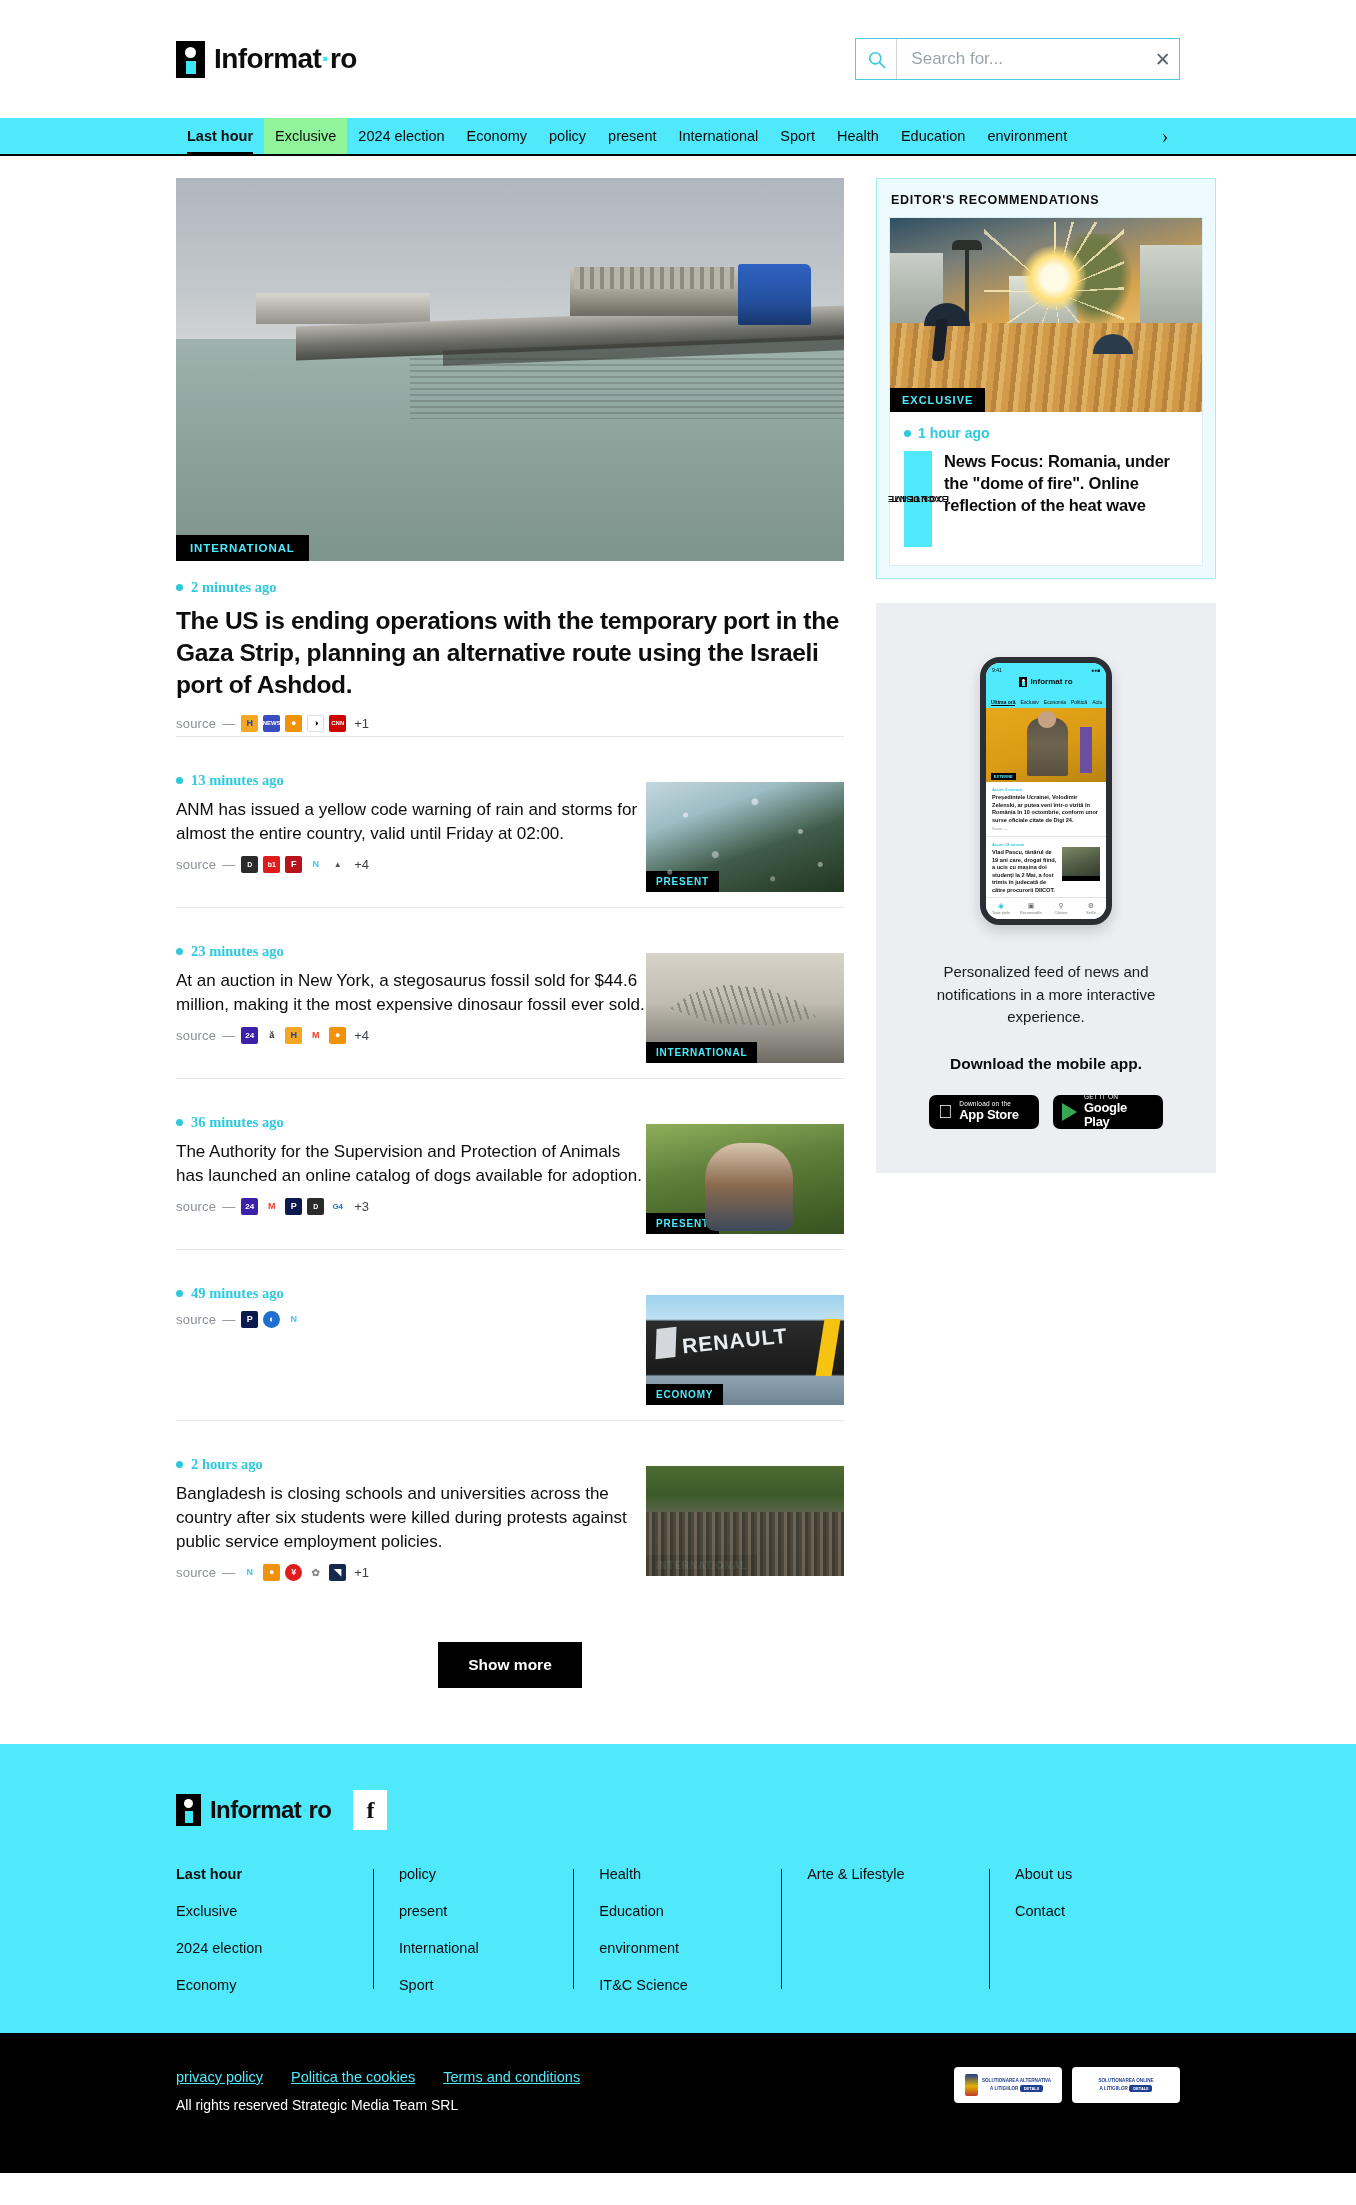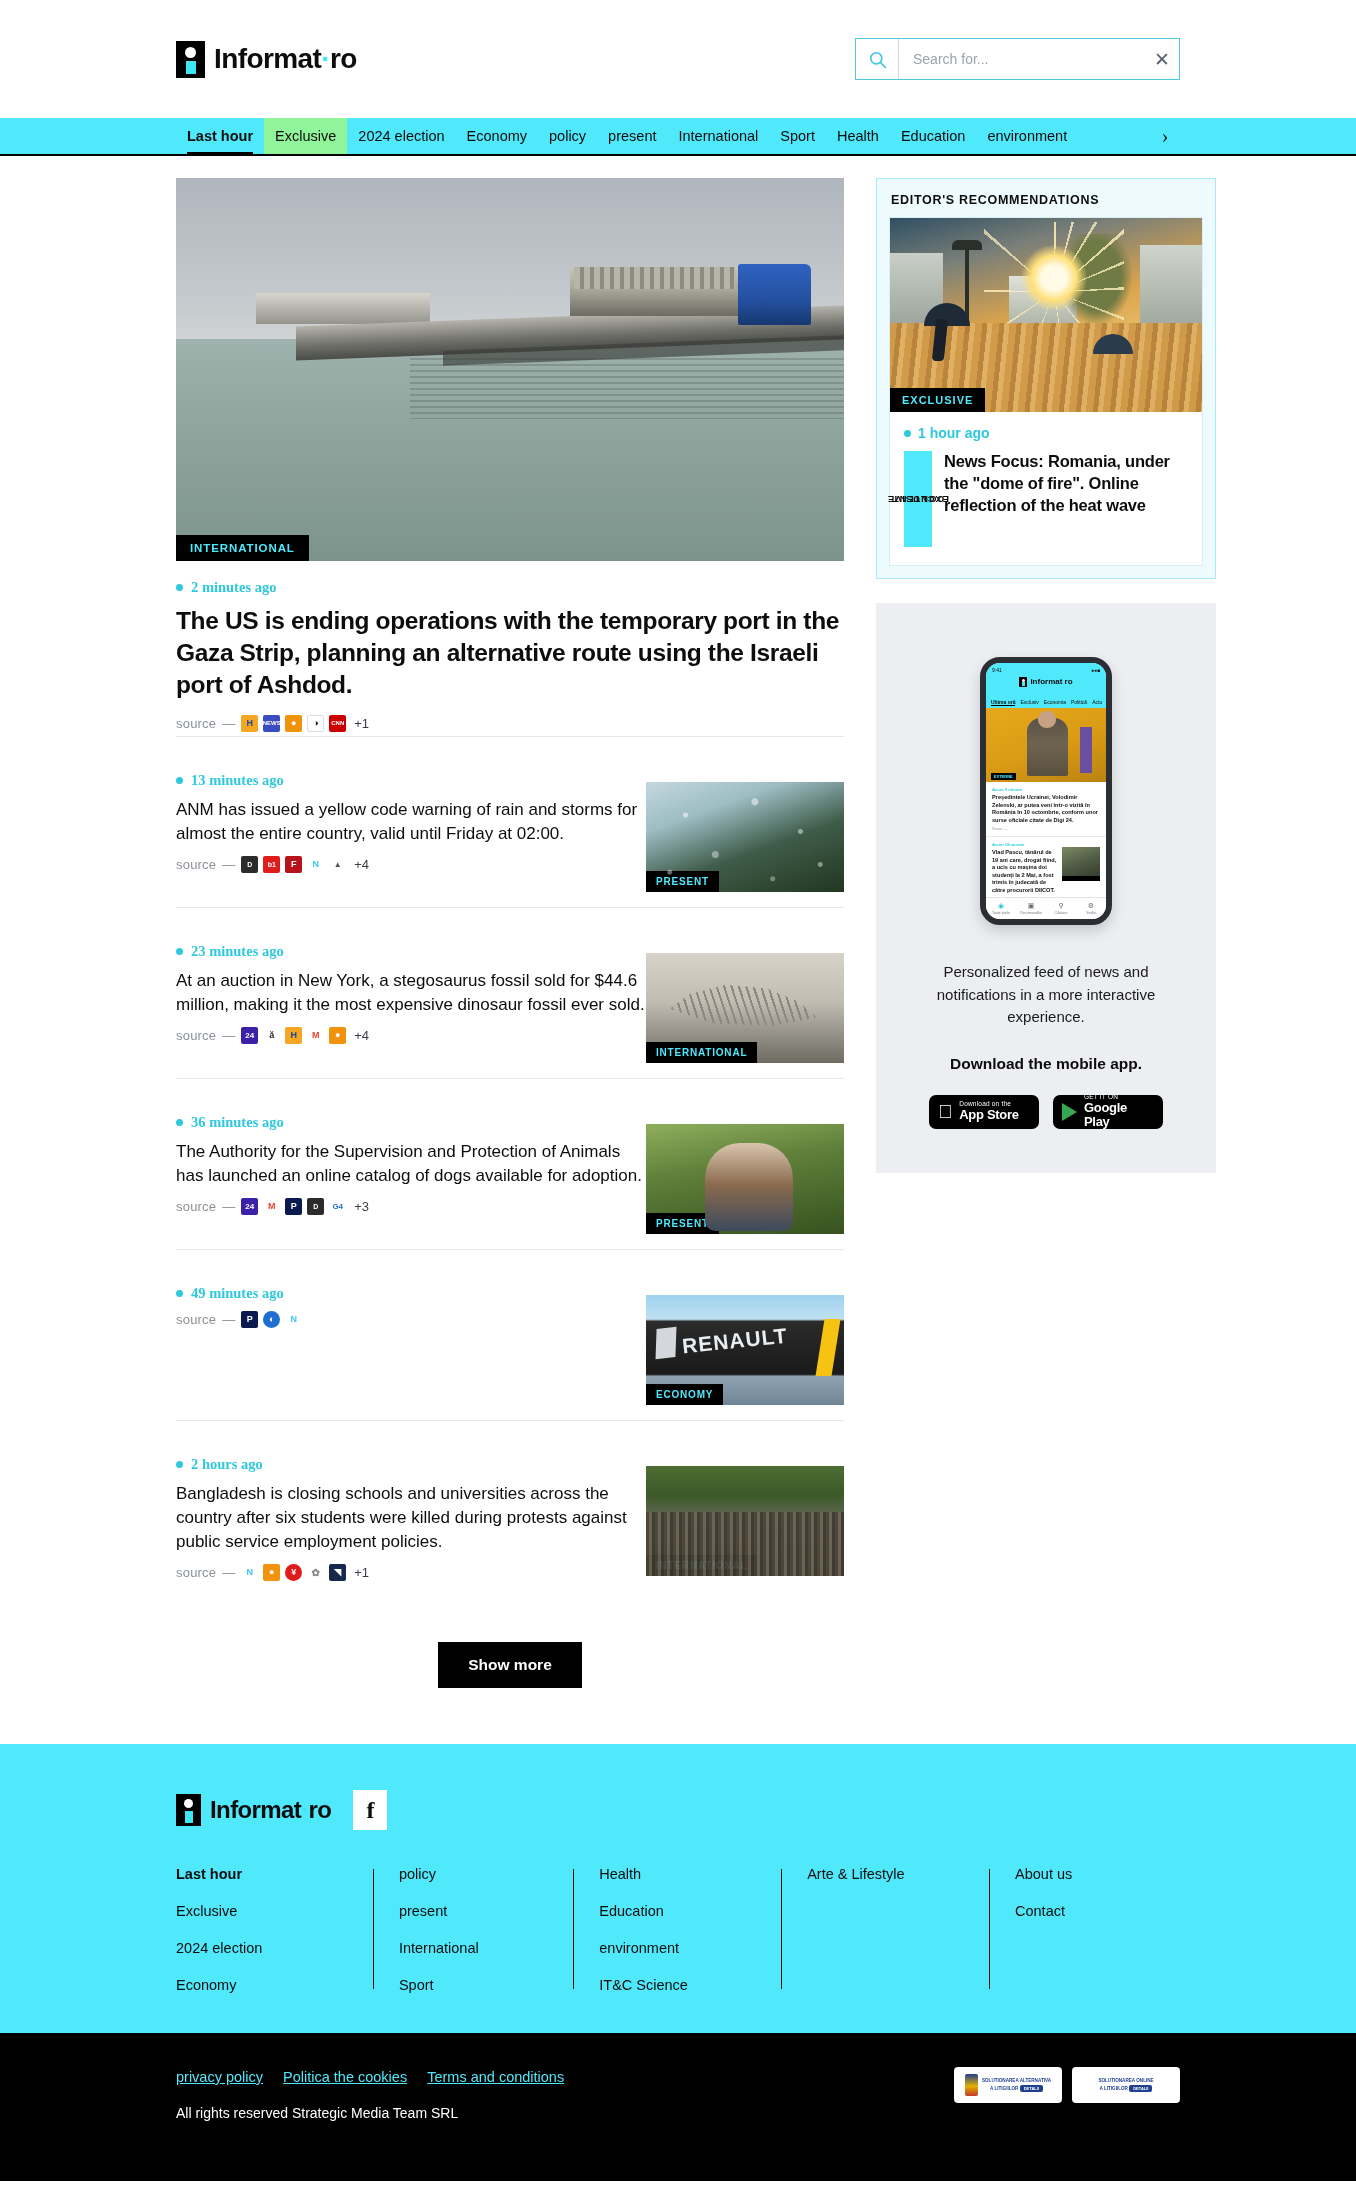--- a/index.html
+++ b/index.html
@@ -46,21 +46,21 @@
     border: 1px solid #4ec9df; background: #fff;
   }
   .search-btn {
     width: 43px; display: flex; align-items: center; justify-content: center;
     border-right: 1px solid #cfd6da; background: #fff; cursor: pointer;
   }
   .search-field {
     flex: 1; display: flex; align-items: center; padding: 0 14px;
   }
   .search-input {
-    border: 0; outline: none; font-size: 14px; flex: 1;
+    border: 0; outline: none; font-size: 17px; flex: 1;
     font-family: "Liberation Sans", sans-serif; color: #ec4899; background: transparent;
   }
   .search-input::placeholder { color: #9aa4ad; }
   .search-clear {
     width: 34px; display: flex; align-items: center; justify-content: center;
     color: #5b6670; font-size: 19px; cursor: pointer; user-select: none;
   }
 
   
   .nav {
@@ -404,21 +404,21 @@
   .f-col.w1 { width: 208px; }
   .f-col.w2 { width: 210px; }
   .f-col.w3 { width: 218px; }
   .f-col.w4 { width: 218px; }
   .f-col.w5 { width: 200px; }
   .f-link { font-size:14.5px; color:#0d0d0d; margin-bottom: 21px; cursor:pointer; display:block; }
   .f-link:last-child { margin-bottom: 0; }
   .f-link.bold { font-weight:700; }
 
   .legal { background:#000; padding: 36px 176px 60px 176px; position:relative; }
-  .legal-links { display:flex; gap: 20px; margin-bottom: 20px; }
+  .legal-links { display:flex; gap: 28px; margin-bottom: 12px; }
   .legal-links a {
     color:#4fe9fb; font-size:14.5px; text-decoration:underline; cursor:pointer;
   }
   .legal-copy { color:#fff; font-size:14px; }
   .anpc { position:absolute; right:176px; top:34px; display:flex; gap:10px; }
   .anpc-box {
     width: 108px; height: 36px; background:#fff; border-radius:4px;
     display:flex; align-items:center; justify-content:center; gap:4px;
     padding: 3px 5px;
   }

